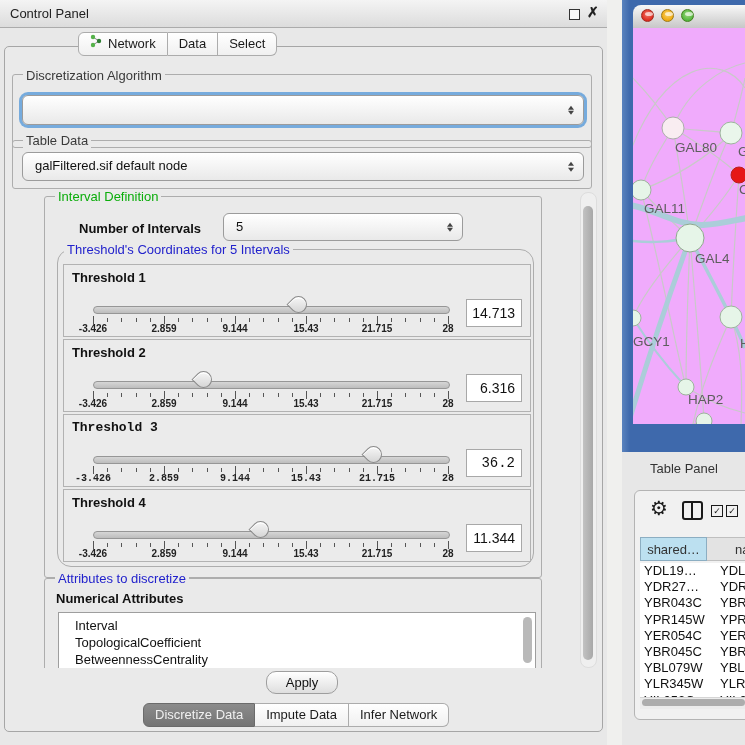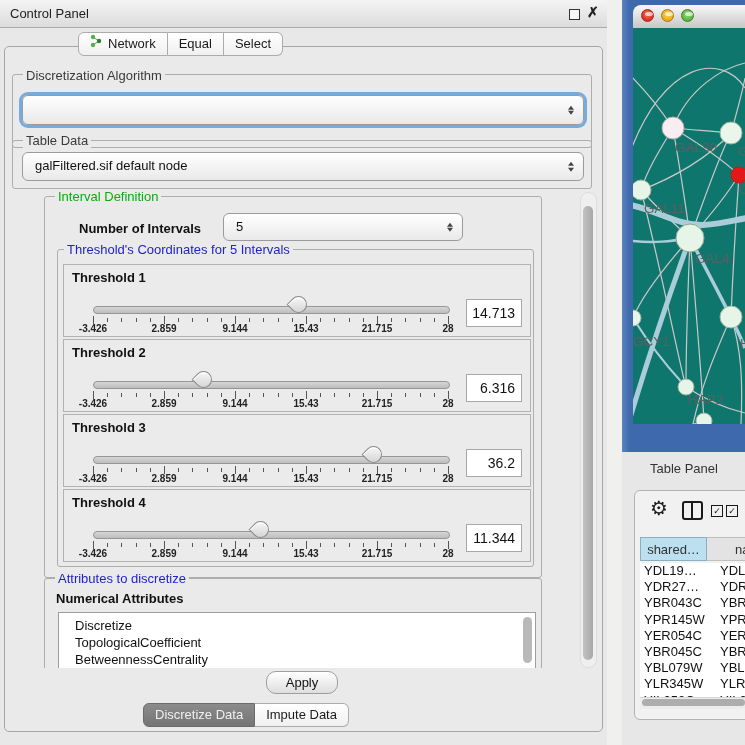--- a/index.html
+++ b/index.html
@@ -69,21 +69,21 @@
   
   .net-frame{left:622px;top:0;width:123px;height:452px;background:linear-gradient(90deg,#5A83BE,#3E69AC 8px);}
   .net-titlebar{left:633px;top:5px;width:112px;height:23px;background:linear-gradient(#F8F8F8,#C7C7C7);
     border-radius:8px 0 0 0;border-bottom:1px solid #8E8E8E;}
   .light{position:absolute;top:4px;width:13px;height:13px;border-radius:50%;}
   .light::after{content:"";position:absolute;left:2.5px;top:1.5px;width:8px;height:4px;border-radius:50%;
     background:rgba(255,255,255,0.65);}
   .light-red{left:8px;background:radial-gradient(circle at 50% 40%,#F1776B,#DD2C1E 70%);border:1px solid #9E2A20;box-sizing:border-box;}
   .light-yellow{left:28px;background:radial-gradient(circle at 50% 40%,#FAD36A,#EFA910 70%);border:1px solid #9E7A16;box-sizing:border-box;}
   .light-green{left:48px;background:radial-gradient(circle at 50% 40%,#9CD87E,#54B63E 70%);border:1px solid #44801F;box-sizing:border-box;}
-  .net-canvas{left:633px;top:28px;width:112px;height:396px;background:#0f766e;overflow:hidden;}
+  .net-canvas{left:633px;top:28px;width:112px;height:396px;background:#f0abfc;overflow:hidden;}
   
   .right-lower{left:622px;top:452px;width:123px;height:293px;background:#E7E7E7;}
   .tp-title{left:650px;top:455px;line-height:28px;color:#333;}
   .tp-outer{left:634px;top:490px;width:125px;height:228px;background:#F1F1F1;border:1px solid #B4B4B4;border-radius:6px;}
   .gear-icon{left:650px;top:497px;font-family:"DejaVu Sans",sans-serif;font-size:20px;color:#1A1A1A;line-height:22px;}
   .col-icon{left:682px;top:501px;width:17px;height:15px;border:2px solid #1A1A1A;border-radius:3px;}
   .col-icon::after{content:"";position:absolute;left:7px;top:0;width:2px;height:15px;background:#1A1A1A;}
   .cb-icon{position:absolute;top:505px;width:10px;height:10px;border:1.5px solid #1A1A1A;font-size:9px;
     line-height:10px;text-align:center;color:#1A1A1A;}
   .th-cell{position:absolute;top:537px;height:24px;line-height:24px;box-sizing:border-box;}
@@ -112,21 +112,21 @@
         <span><svg width="13" height="14" viewBox="0 0 13 14">
             <line x1="3" y1="3" x2="9" y2="7" stroke="#888" stroke-width="1"></line>
             <line x1="3" y1="11" x2="9" y2="7" stroke="#888" stroke-width="1"></line>
             <circle cx="3" cy="3" r="2.2" fill="#55B24A"></circle>
             <circle cx="3" cy="11" r="2.2" fill="#55B24A"></circle>
             <circle cx="9" cy="7" r="2.2" fill="#2E7D32"></circle>
           </svg></span>
         <span>Network</span>
       </div>
       <div class="seg">
-        <span>Equal</span>
+        <span>Data</span>
       </div>
       <div class="seg">
         <span>Select</span>
       </div>
     </div>
 
   <div class="group" style="left:12px;top:74px;width:578px;height:72px;">
     <span class="group-label" style="top:-7px;">Discretization Algorithm</span>
   </div>
   <div class="combo focusring" style="left:22px;top:95px;width:560px;height:28px;">
@@ -152,21 +152,21 @@
     <div class="group" style="left:36px;top:6px;width:496px;height:380px;">
       <span class="group-label lbl-green">Interval Definition</span>
       <div class="abs attr-bold" style="left:34px;top:24px;">Number of Intervals</div>
       <div class="combo" style="left:178px;top:16px;width:238px;height:26px;">
         <span class="val">5</span>
         <span class="stepper">
             <div class="step-up"></div>
             <div class="step-down"></div>
           </span>
       </div>
-      <div class="group" style="left:12px;top:52px;width:475px;height:316px;" id="thresh-group">
+      <div class="group" style="left:12px;top:52px;width:475px;height:316px;border-radius:14px;" id="thresh-group">
         <span class="group-label lbl-blue" style="left:6px;">Threshold's Coordinates for 5 Intervals</span>
       <div class="tpanel" style="top: 14px;">
             <div class="tlabel">Threshold 1</div>
             <div class="track"></div>
             <div class="tick" style="left: 29px; top: 51px; height: 8px;"></div>
             <div class="tick" style="left: 43.2px; top: 53px; height: 4px;"></div>
             <div class="tick" style="left: 57.4px; top: 53px; height: 4px;"></div>
             <div class="tick" style="left: 71.6px; top: 53px; height: 4px;"></div>
             <div class="tick" style="left: 85.8px; top: 53px; height: 4px;"></div>
             <div class="tick" style="left: 100px; top: 51px; height: 8px;"></div>
@@ -234,21 +234,21 @@
             <div class="ticklab" style="left: 70px;">2.859</div>
             <div class="ticklab" style="left: 141px;">9.144</div>
             <div class="ticklab" style="left: 212px;">15.43</div>
             <div class="ticklab" style="left: 283px;">21.715</div>
             <div class="ticklab" style="left: 354px;">28</div>
             <div class="thumb" style="left: 131.049px;"></div>
             <div class="valbox">
               <span>6.316</span>
             </div>
           </div>
-          <div class="tpanel" style="top: 164px;">
+          <div class="tpanel" style="top: 164px; font-family: Liberation Mono, monospace;">
             <div class="tlabel">Threshold 3</div>
             <div class="track"></div>
             <div class="tick" style="left: 29px; top: 51px; height: 8px;"></div>
             <div class="tick" style="left: 43.2px; top: 53px; height: 4px;"></div>
             <div class="tick" style="left: 57.4px; top: 53px; height: 4px;"></div>
             <div class="tick" style="left: 71.6px; top: 53px; height: 4px;"></div>
             <div class="tick" style="left: 85.8px; top: 53px; height: 4px;"></div>
             <div class="tick" style="left: 100px; top: 51px; height: 8px;"></div>
             <div class="tick" style="left: 114.2px; top: 53px; height: 4px;"></div>
             <div class="tick" style="left: 128.4px; top: 53px; height: 4px;"></div>
@@ -322,39 +322,42 @@
             </div>
           </div>
         </div>
     </div>
 
     <div class="group" style="left:36px;top:388px;width:496px;height:130px;">
       <span class="group-label lbl-blue">Attributes to discretize</span>
       <div class="abs attr-bold" style="left:11px;top:12px;">Numerical Attributes</div>
       <div class="listbox" style="left:13px;top:33px;width:476px;height:95px;">
         <div id="attr-list" style="padding-top:4px;">
-            <div class="listitem">Discretize</div>
+            <div class="listitem">Interval</div>
             <div class="listitem">TopologicalCoefficient</div>
             <div class="listitem">BetweennessCentrality</div>
           </div>
         <div class="list-thumb"></div>
       </div>
     </div>
   </div>
 
   <div class="abs vscroll-track"></div>
   <div class="abs vscroll-thumb"></div>
 
   <div class="abs apply-btn">Apply</div>
   <div class="abs segbar bottom-tabs" id="bottom-tabs">
       <div class="seg selected">
         <span>Discretize Data</span>
       </div>
       <div class="seg">
         <span>Impute Data</span>
+      </div>
+      <div class="seg">
+        <span>Infer Network</span>
       </div>
     </div>
 </div>
 
 <div class="abs net-frame"></div>
 <div class="abs net-titlebar">
   <div class="light light-red"></div>
   <div class="light light-yellow"></div>
   <div class="light light-green"></div>
 </div>

